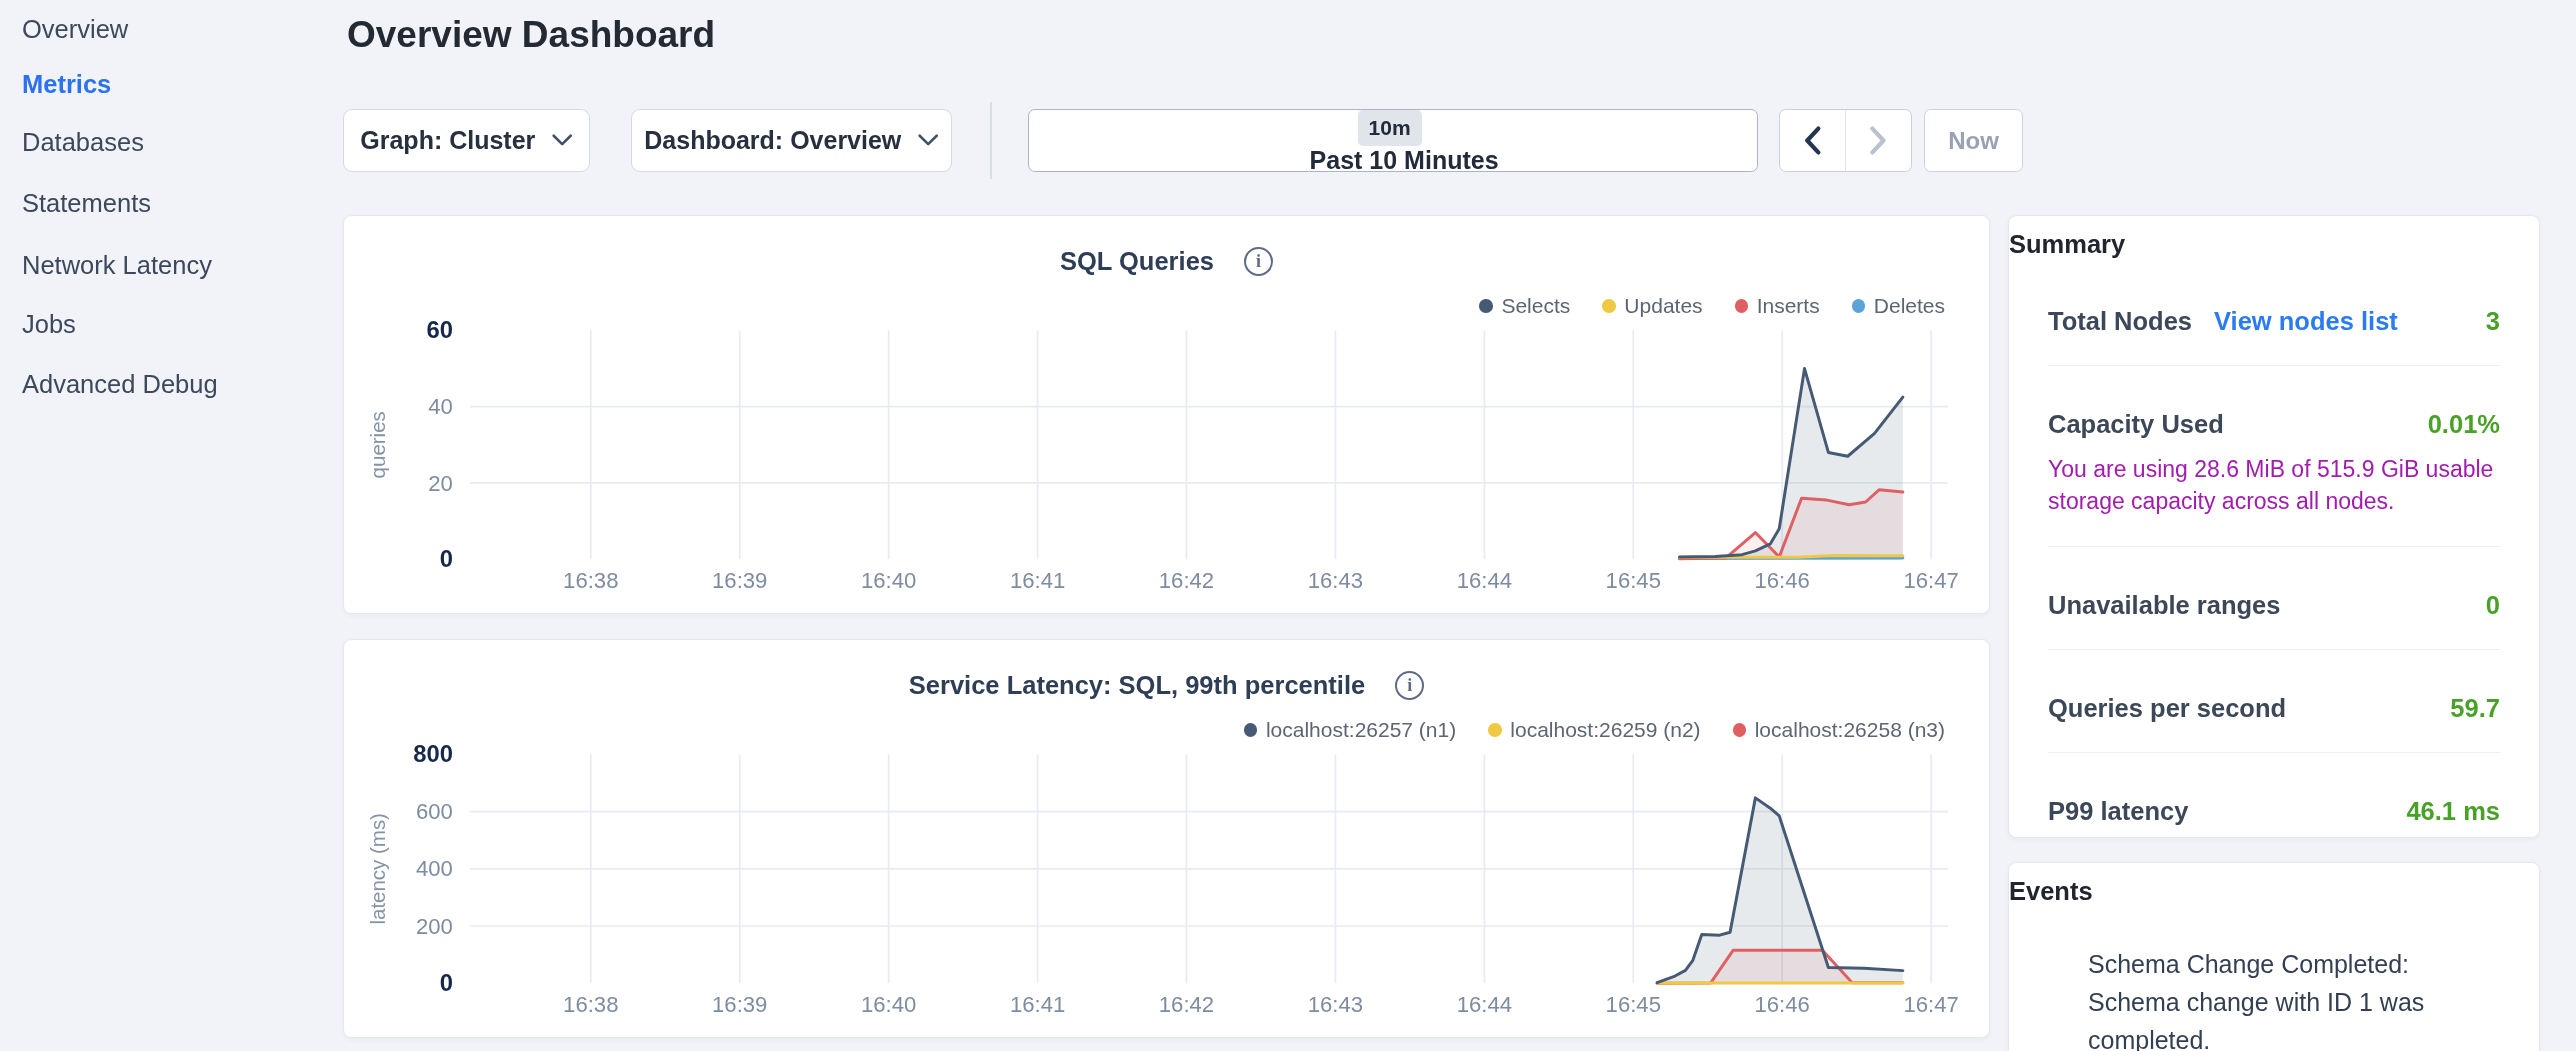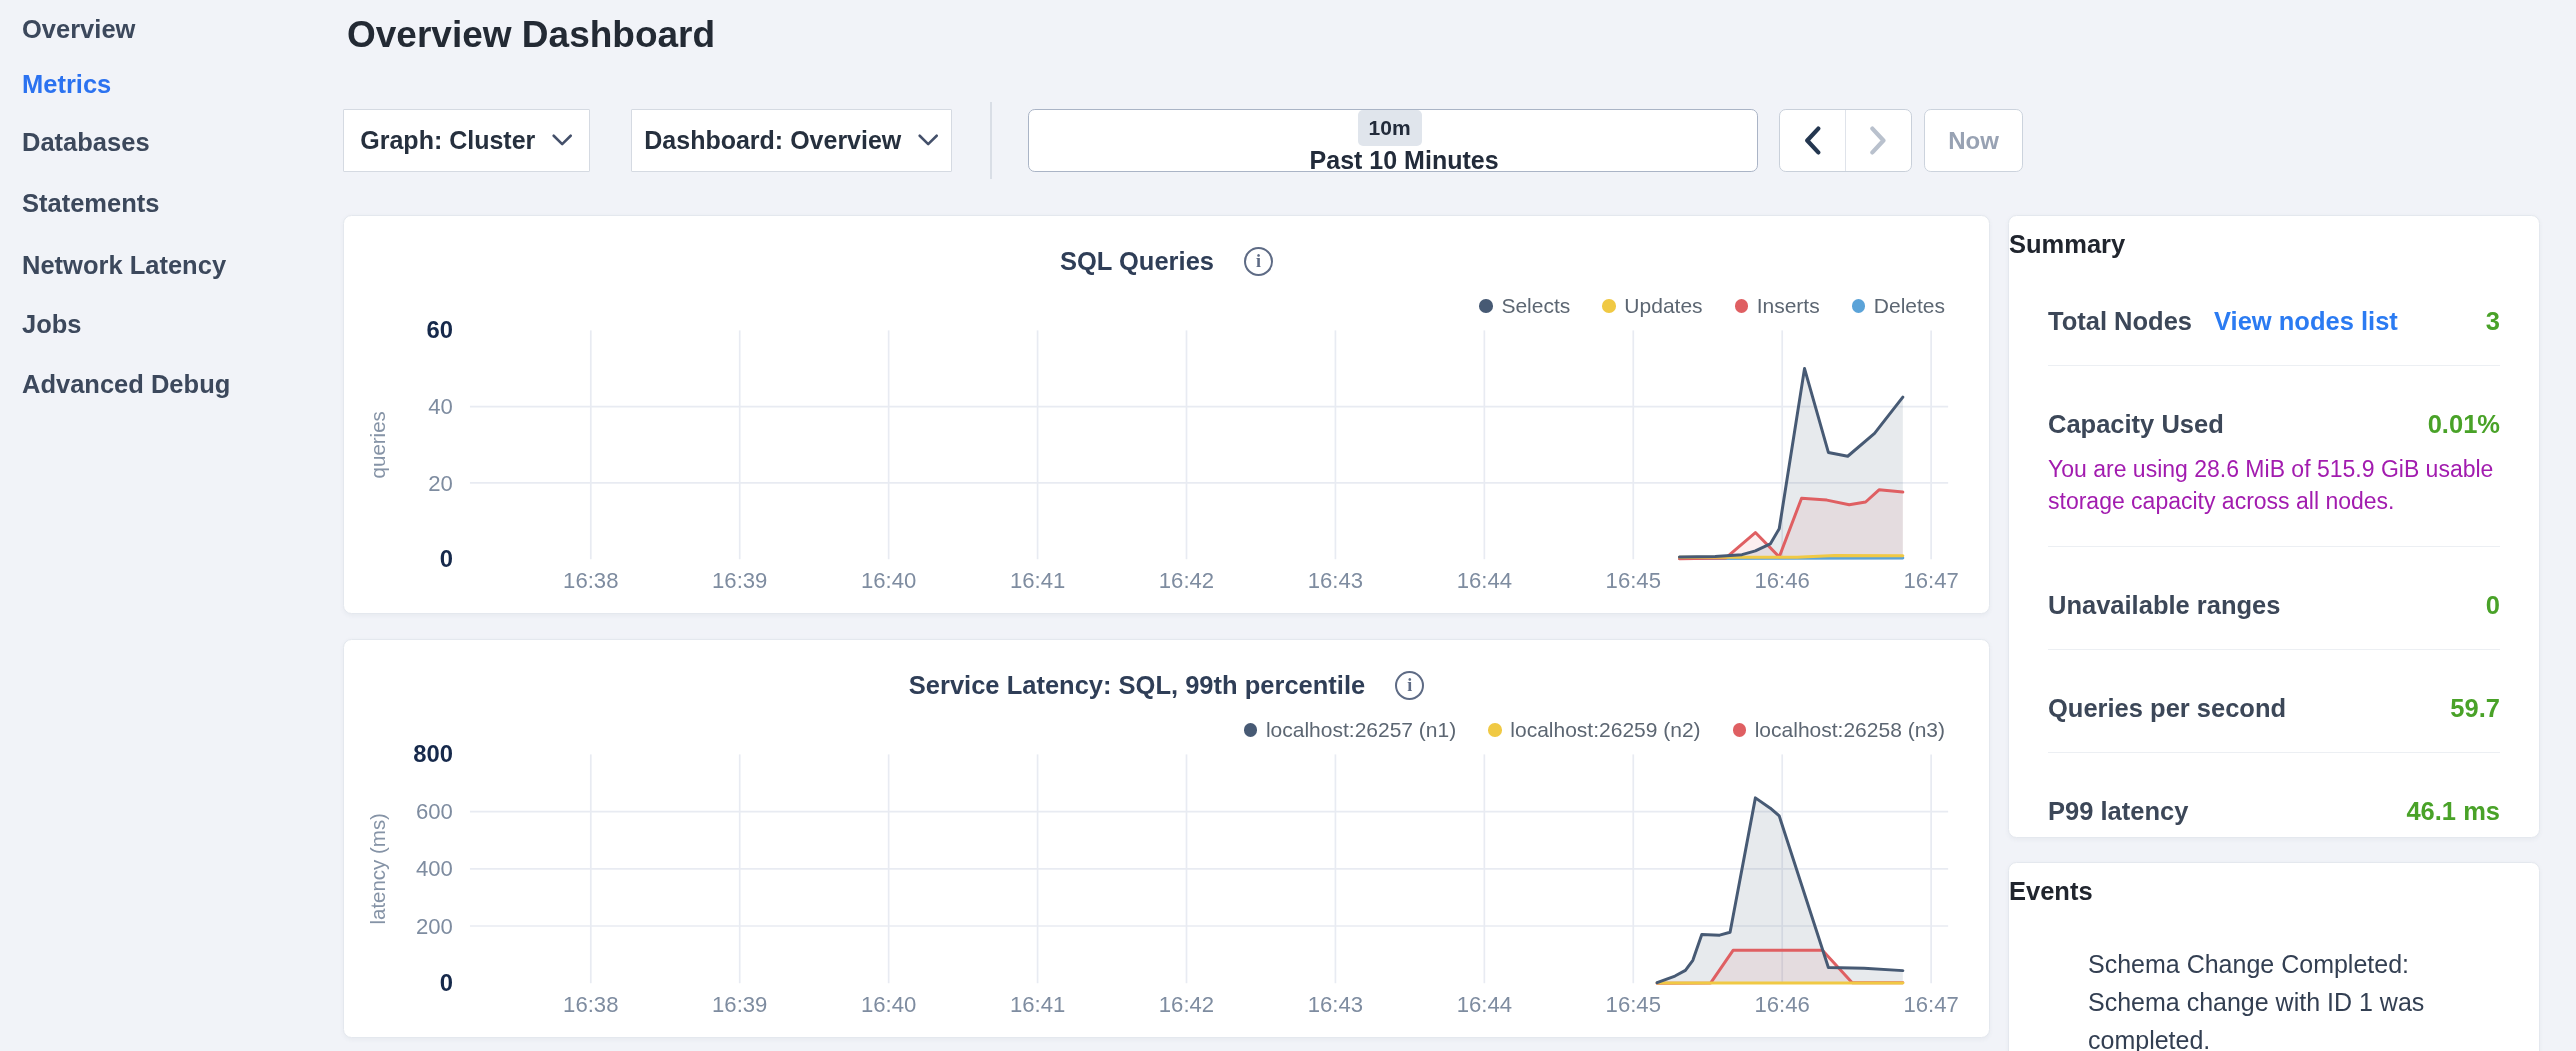--- a/index.html
+++ b/index.html
@@ -3,26 +3,26 @@
 <meta charset="utf-8">
 <style>
   html,body{margin:0;padding:0;}
   body{
     width:2576px;height:1051px;overflow:hidden;position:relative;
     background:#f1f3f8;font-family:"Liberation Sans",sans-serif;color:#3a4557;
     -webkit-font-smoothing:antialiased;
   }
   
   .sidebar{position:absolute;left:0;top:0;width:340px;height:1051px;}
-  .nav-item{position:absolute;left:22px;font-size:25.5px;font-weight:700;color:#3c485c;cursor:pointer;white-space:nowrap;}
+  .nav-item{position:absolute;left:22px;font-size:25.5px;font-weight:400;color:#3c485c;cursor:pointer;white-space:nowrap;}
   .nav-item.active{color:#2b72f0;font-weight:700;}
   
   .page-title{position:absolute;left:347px;top:13.6px;font-size:37px;font-weight:600;color:#232a34;}
   
-  .dd{position:absolute;top:109px;height:63px;background:#fff;border:1.7px solid #d5dae2;border-radius:1px;
+  .dd{position:absolute;top:109px;height:63px;background:#fff;border:1.7px solid #d5dae2;border-radius:9px;
       display:flex;align-items:center;justify-content:center;gap:17px;box-sizing:border-box;
       font-size:25px;font-weight:700;color:#26303e;cursor:pointer;}
   .dd-graph{left:343px;width:247px;}
   .dd-dashboard{left:631px;width:321px;}
   .controls-divider{position:absolute;left:990px;top:102px;width:1.7px;height:77px;background:#d9dee6;}
   .time-select{position:absolute;left:1028px;top:109px;width:730px;height:63px;background:#fff;
       border:1.7px solid #aab4c6;border-radius:6.8px;box-sizing:border-box;display:flex;align-items:center;
       padding:0 25.5px 0 18.7px;cursor:pointer;flex-direction:column;}
   .time-badge{background:#e0e5ec;border-radius:5.1px;padding:6px 11px;font-size:21px;font-weight:700;color:#222b3a;}
   .time-label{margin-left:29px;font-size:25px;font-weight:700;color:#222b3a;flex:1;}

